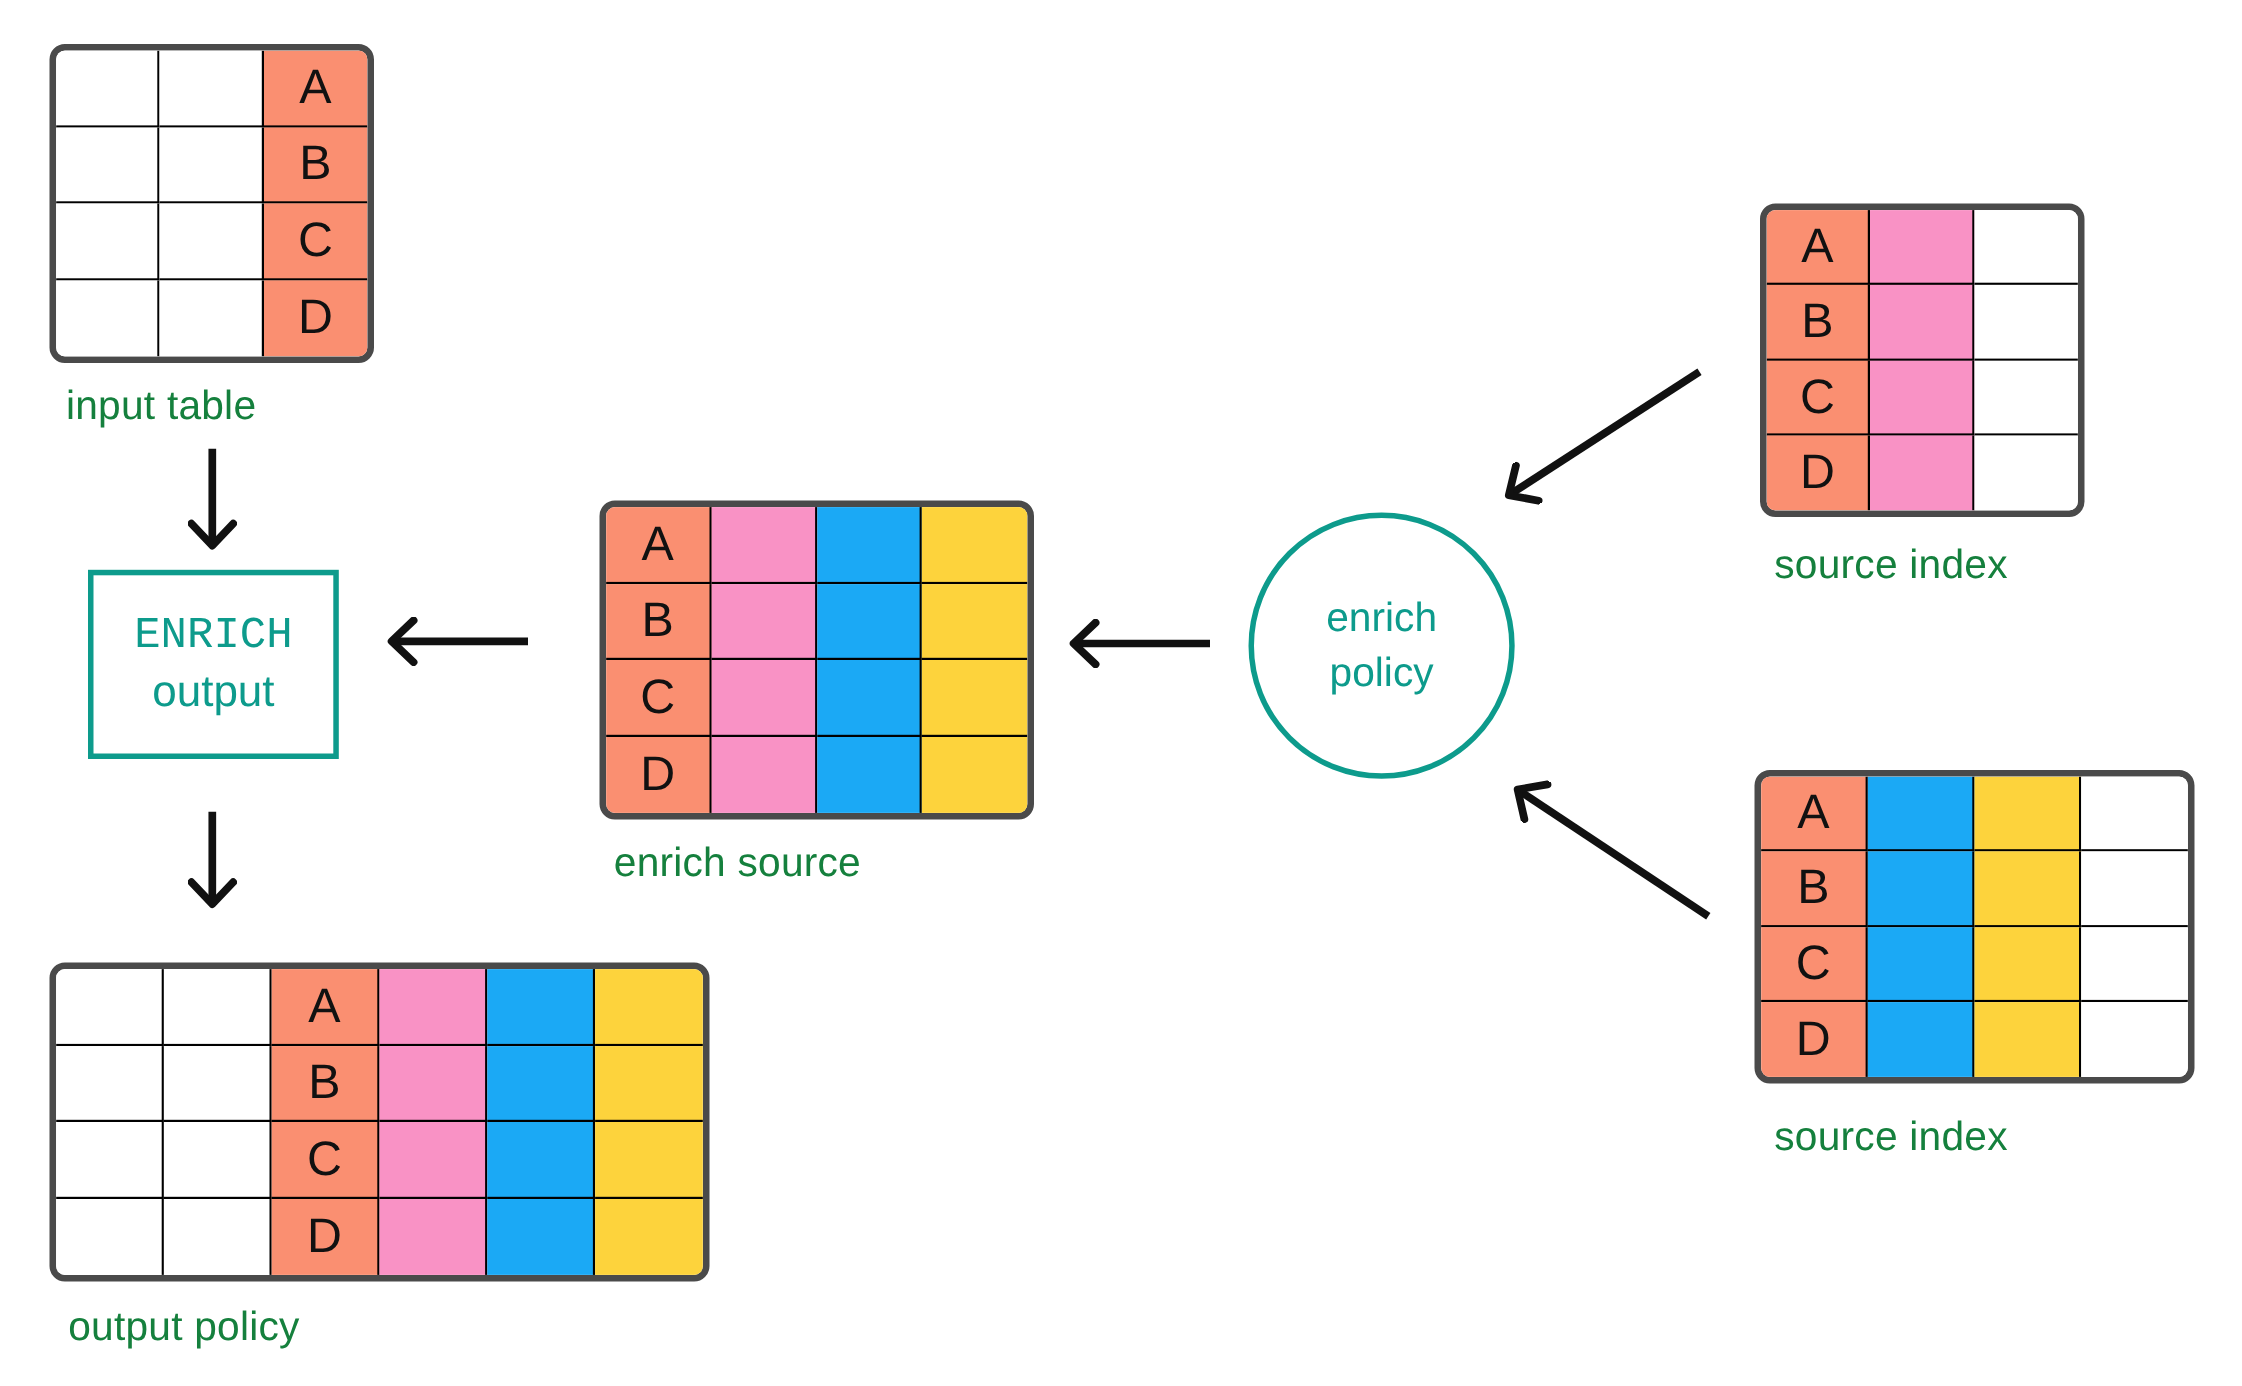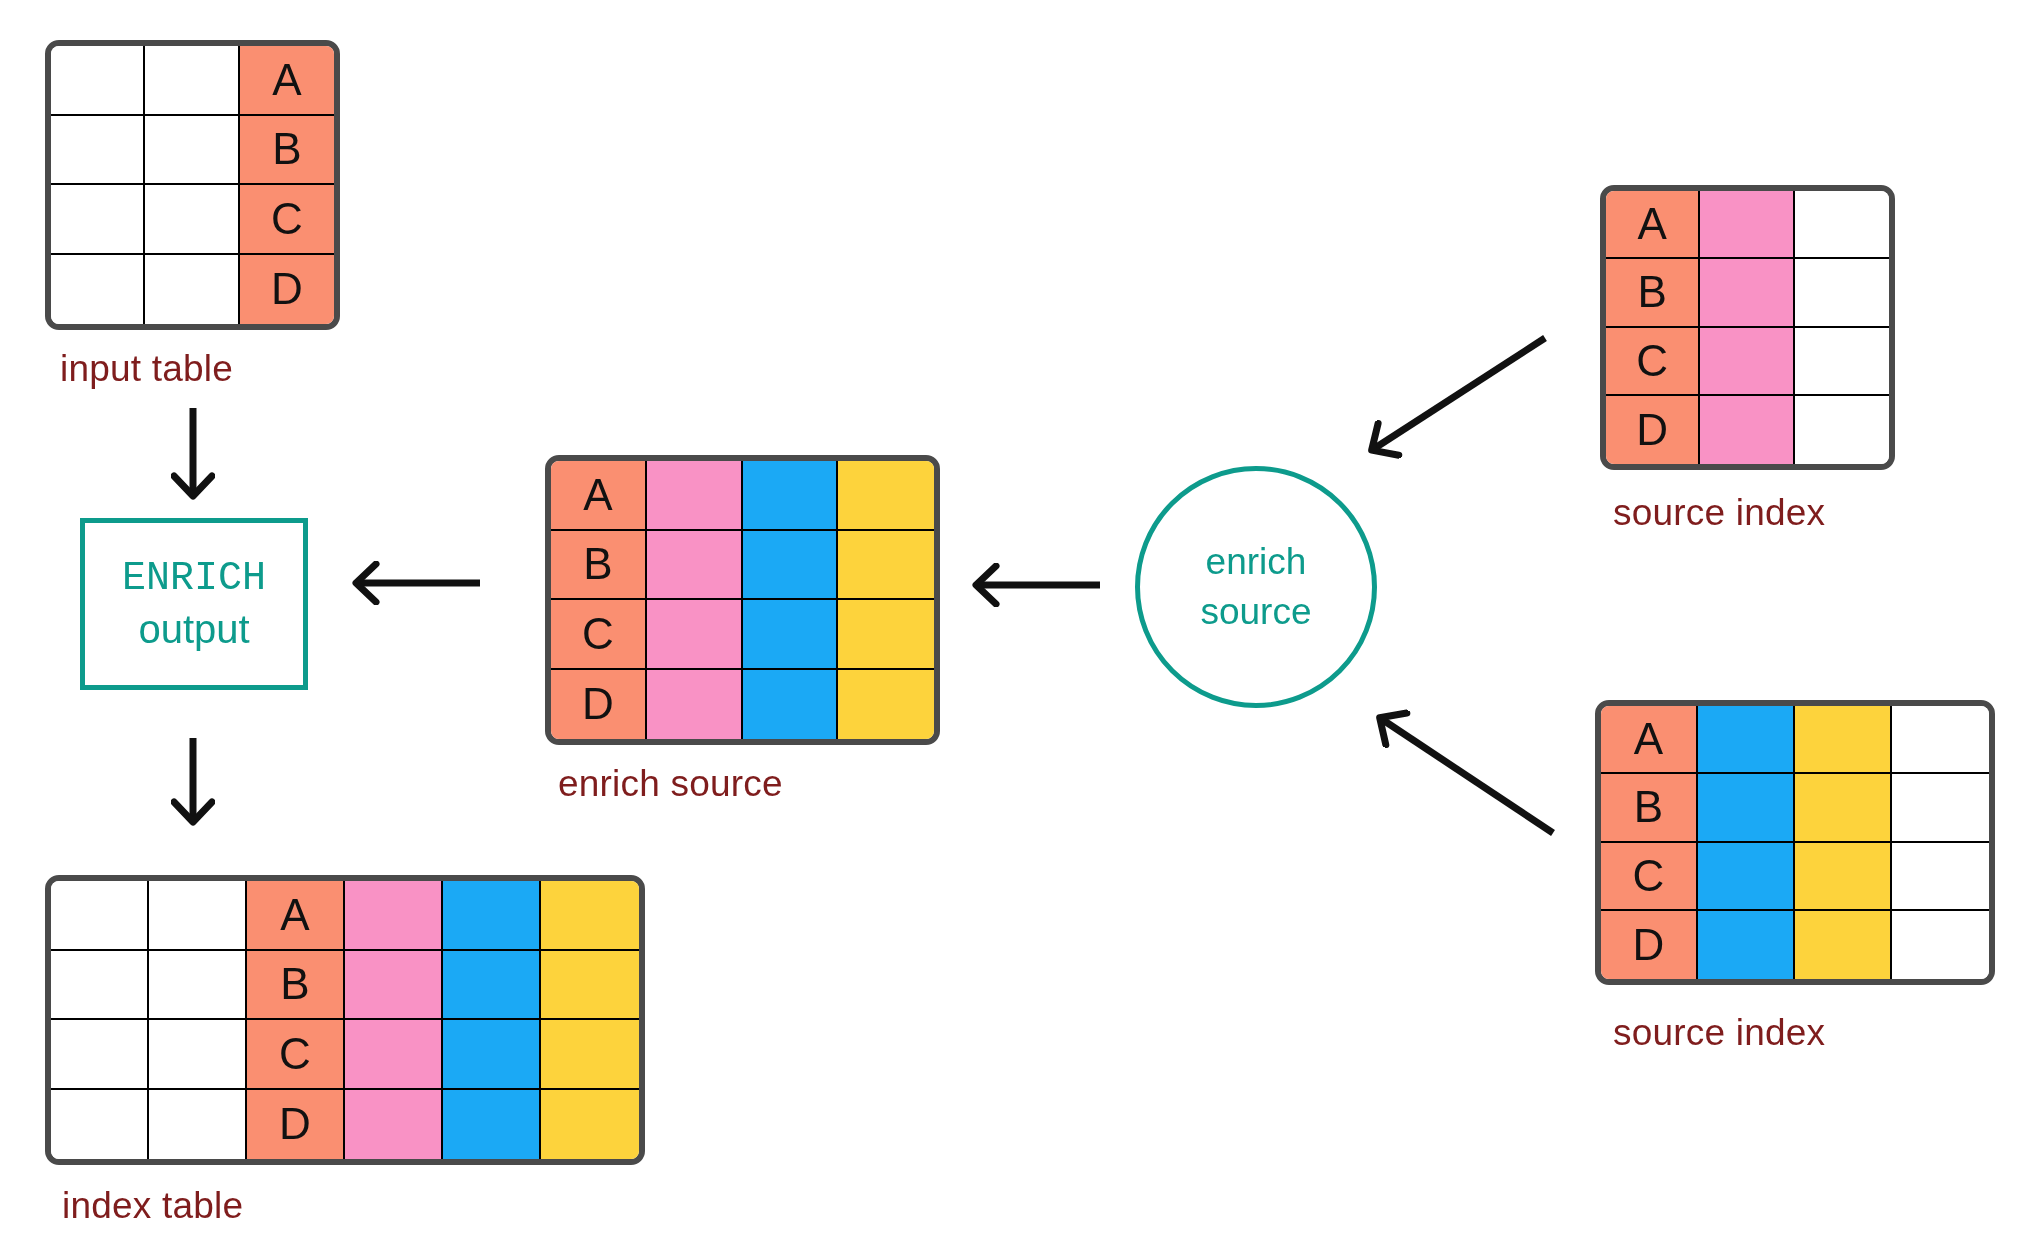--- a/index.html
+++ b/index.html
@@ -17,21 +17,21 @@
   }
   .cell{
     border-right:2.5px solid #000;border-bottom:2.5px solid #000;
     display:flex;align-items:center;justify-content:center;
     font-size:44px;color:#111;box-sizing:border-box;
   }
   .cell.last-col{border-right:none;}
   .cell.last-row{border-bottom:none;}
 
   .tbl-label{
-    position:absolute;font-size:37px;color:#7f1d1d;letter-spacing:.2px;
+    position:absolute;font-size:37px;color:#15803d;letter-spacing:.2px;
     white-space:nowrap;
   }
 
   
   .cmd-box{
     position:absolute;left:80px;top:518px;width:228px;height:172px;
     border:5px solid var(--teal);box-sizing:border-box;background:#fff;
     display:flex;flex-direction:column;align-items:center;justify-content:center;
     gap:6px;
   }
@@ -121,21 +121,21 @@
       <div class="cell" style="background: rgb(249, 146, 197);"></div>
       <div class="cell" style="background: rgb(27, 169, 245);"></div>
       <div class="cell last-col" style="background: rgb(253, 211, 60);"></div>
       <div class="cell last-row" style="background: rgb(255, 255, 255);"></div>
       <div class="cell last-row" style="background: rgb(255, 255, 255);"></div>
       <div class="cell last-row" style="background: rgb(250, 143, 113);">D</div>
       <div class="cell last-row" style="background: rgb(249, 146, 197);"></div>
       <div class="cell last-row" style="background: rgb(27, 169, 245);"></div>
       <div class="cell last-col last-row" style="background: rgb(253, 211, 60);"></div>
     </div>
-  <div class="tbl-label" style="left:62px;top:1185px;">index table</div>
+  <div class="tbl-label" style="left:62px;top:1185px;">output policy</div>
 
   <div class="dtable" style="left: 545px; top: 455px; width: 395px; height: 290px; grid-template-columns: repeat(4, 1fr); grid-template-rows: repeat(4, 1fr);">
       <div class="cell" style="background: rgb(250, 143, 113);">A</div>
       <div class="cell" style="background: rgb(249, 146, 197);"></div>
       <div class="cell" style="background: rgb(27, 169, 245);"></div>
       <div class="cell last-col" style="background: rgb(253, 211, 60);"></div>
       <div class="cell" style="background: rgb(250, 143, 113);">B</div>
       <div class="cell" style="background: rgb(249, 146, 197);"></div>
       <div class="cell" style="background: rgb(27, 169, 245);"></div>
       <div class="cell last-col" style="background: rgb(253, 211, 60);"></div>
@@ -145,21 +145,21 @@
       <div class="cell last-col" style="background: rgb(253, 211, 60);"></div>
       <div class="cell last-row" style="background: rgb(250, 143, 113);">D</div>
       <div class="cell last-row" style="background: rgb(249, 146, 197);"></div>
       <div class="cell last-row" style="background: rgb(27, 169, 245);"></div>
       <div class="cell last-col last-row" style="background: rgb(253, 211, 60);"></div>
     </div>
   <div class="tbl-label" style="left:558px;top:763px;">enrich source</div>
 
   <div class="policy-circle">
     <span>enrich</span>
-    <span>source</span>
+    <span>policy</span>
   </div>
 
   <div class="dtable" style="left: 1600px; top: 185px; width: 295px; height: 285px; grid-template-columns: repeat(3, 1fr); grid-template-rows: repeat(4, 1fr);">
       <div class="cell" style="background: rgb(250, 143, 113);">A</div>
       <div class="cell" style="background: rgb(249, 146, 197);"></div>
       <div class="cell last-col" style="background: rgb(255, 255, 255);"></div>
       <div class="cell" style="background: rgb(250, 143, 113);">B</div>
       <div class="cell" style="background: rgb(249, 146, 197);"></div>
       <div class="cell last-col" style="background: rgb(255, 255, 255);"></div>
       <div class="cell" style="background: rgb(250, 143, 113);">C</div>

